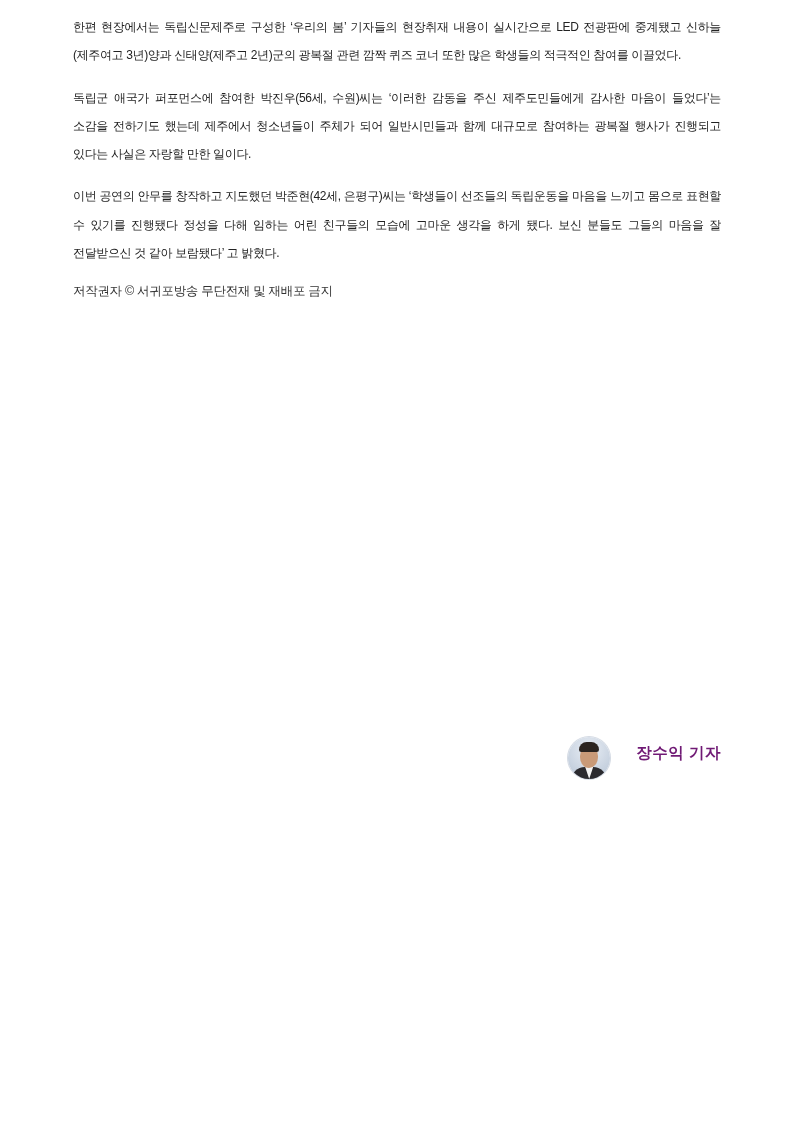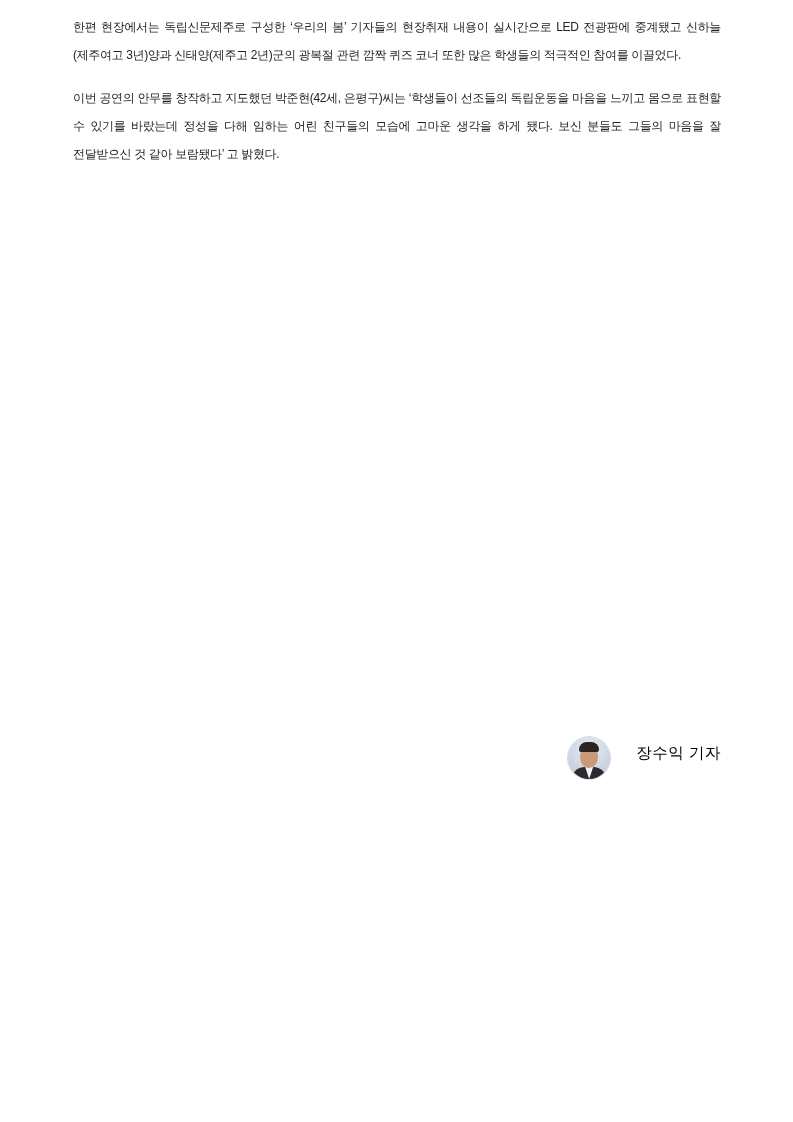--- a/index.html
+++ b/index.html
@@ -10,28 +10,30 @@
           text-align: justify; letter-spacing: -0.35px; word-break: keep-all; }
   .copyright { margin: 2px 0 0 0; font-size: 12.5px; color: #333333; letter-spacing: -0.3px; line-height: 20px; }
   .byline { position: absolute; right: 72px; top: 737px; display: flex; align-items: center; gap: 9px; }
   .avatar { width: 42px; height: 42px; border-radius: 50%; overflow: hidden;
             background: radial-gradient(circle at 50% 30%, #e9eef5 0%, #c5d0de 70%, #9fb0c4 100%);
             position: relative; box-shadow: 0 0 0 1px #d5dbe4; }
   .avatar .hair { position: absolute; left: 11px; top: 5px; width: 20px; height: 10px; background: #2b2420; border-radius: 10px 10px 3px 3px; }
   .avatar .face { position: absolute; left: 12px; top: 9px; width: 18px; height: 22px; background: #c99a78; border-radius: 45% 45% 50% 50%; }
   .avatar .suit { position: absolute; left: 3px; top: 30px; width: 36px; height: 16px; background: #2a2a2e; border-radius: 14px 14px 0 0; }
   .avatar .shirt { position: absolute; left: 17px; top: 30px; width: 8px; height: 12px; background: #f2f2f2; clip-path: polygon(0 0,100% 0,50% 100%); }
-  .reporter { font-size: 15.5px; font-weight: normal; color: #000000; letter-spacing: 0.5px; margin-top: -10px; margin-left: 17px; }
+  .reporter { font-size: 15.5px; font-weight: bold; color: #701a75; letter-spacing: 0.5px; margin-top: -10px; margin-left: 17px; }
 </style>
 </head>
 <body>
 
 <div class="article">
   <p class="para">한편 현장에서는 독립신문제주로 구성한 ‘우리의 봄’ 기자들의 현장취재 내용이 실시간으로 LED 전광판에 중계됐고 신하늘(제주여고 3년)양과 신태양(제주고 2년)군의 광복절 관련 깜짝 퀴즈 코너 또한 많은 학생들의 적극적인 참여를 이끌었다.</p>
-  <p class="para">이번 공연의 안무를 창작하고 지도했던 박준현(42세, 은평구)씨는 ‘학생들이 선조들의 독립운동을 마음을 느끼고 몸으로 표현할 수 있기를 바랐는데 정성을 다해 임하는 어린 친구들의 모습에 고마운 생각을 하게 됐다. 보신 분들도 그들의 마음을 잘 전달받으신 것 같아 보람됐다’ 고 밝혔다.</p>
+  <p class="para">독립군 애국가 퍼포먼스에 참여한 박진우(56세, 수원)씨는 ‘이러한 감동을 주신 제주도민들에게 감사한 마음이 들었다’는 소감을 전하기도 했는데 제주에서 청소년들이 주체가 되어 일반시민들과 함께 대규모로 참여하는 광복절 행사가 진행되고 있다는 사실은 자랑할 만한 일이다.</p>
+  <p class="para">이번 공연의 안무를 창작하고 지도했던 박준현(42세, 은평구)씨는 ‘학생들이 선조들의 독립운동을 마음을 느끼고 몸으로 표현할 수 있기를 진행됐다 정성을 다해 임하는 어린 친구들의 모습에 고마운 생각을 하게 됐다. 보신 분들도 그들의 마음을 잘 전달받으신 것 같아 보람됐다’ 고 밝혔다.</p>
+  <p class="copyright">저작권자 © 서귀포방송 무단전재 및 재배포 금지</p>
 </div>
 
 <div class="byline">
   <div class="avatar">
     <div class="suit"></div>
     <div class="shirt"></div>
     <div class="face"></div>
     <div class="hair"></div>
   </div>
   <span class="reporter">장수익 기자</span>

